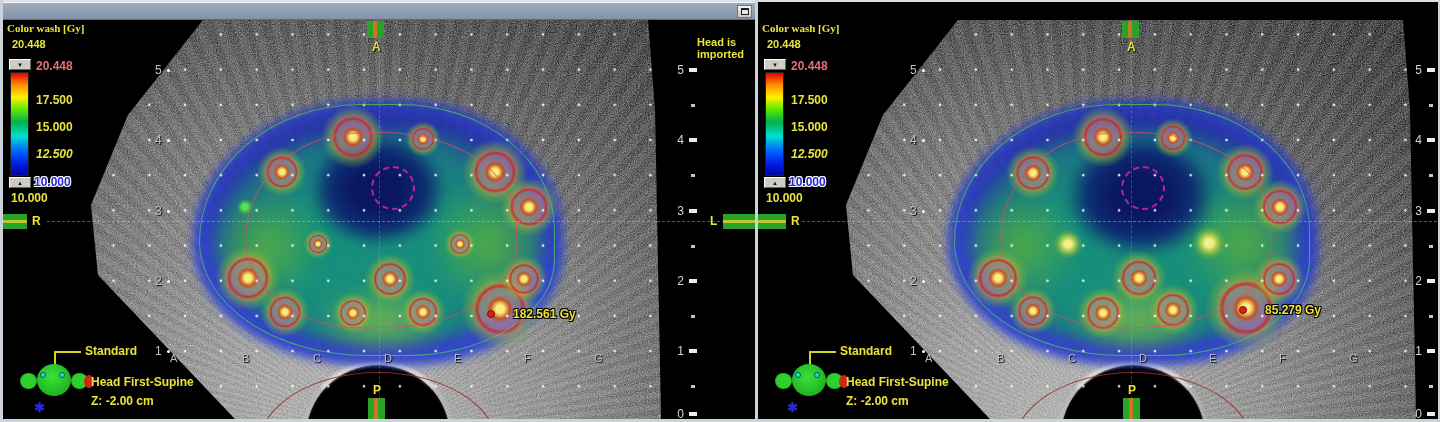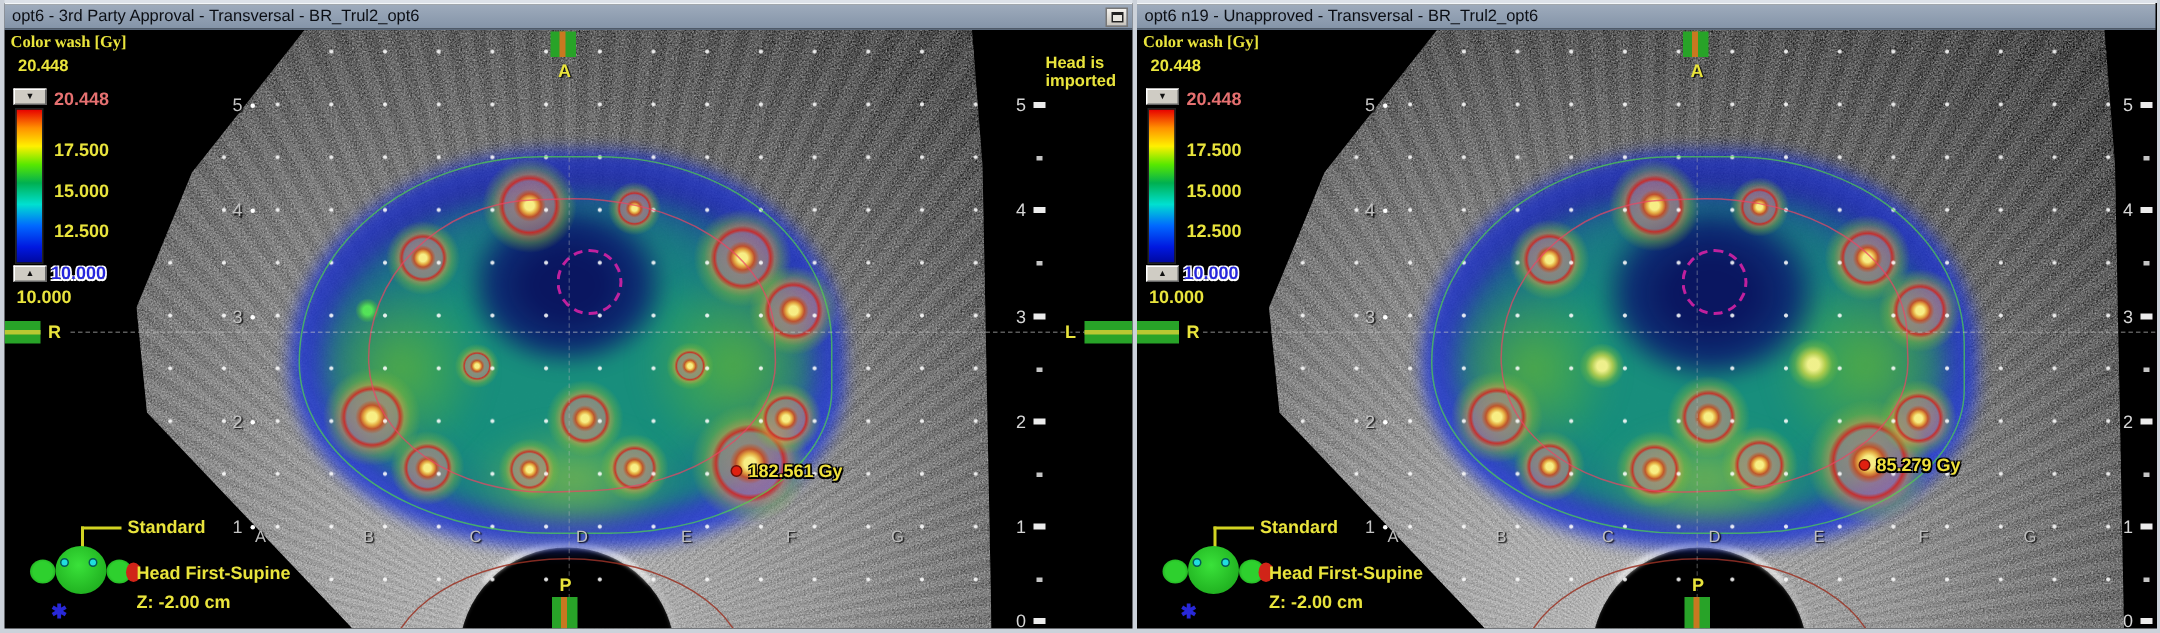--- a/index.html
+++ b/index.html
@@ -94,21 +94,21 @@
   .legend { position:absolute; left:0; top:0; width:112px; height:190px; z-index:8; }
   .legend > * { position:absolute; }
   .lg-header { left:4px; top:2px;font-family:Liberation Serif, serif; }  .lg-max { left:9px; top:18px; }
   .lg-btn { width:22px; height:11px; background:#cfccc4; border:1px solid; border-color:#fff #666 #666 #fff;
     display:flex; align-items:center; justify-content:center; font-size:6px; color:#111; line-height:1; z-index:9; }
   .lg-btn-max { left:6px; top:39px; }  .lg-btn-min { left:6px; top:157px; }
   .lg-bar { left:7px; top:52px; width:19px; height:104px; border:1px solid #222;
     background:linear-gradient(#e80000, #ff9000 12%, #fff000 24%, #58e800 36%, #00b050 48%, #00e0d0 62%, #0068ff 76%, #0018e0 90%, #0008a0); }
   .lg-scale { font-weight:bold; font-size:12px; color:#e9e43c; text-shadow:1px 1px 1px #000; }
   .lg-s-top { left:33px; top:39px; color:#e57070; }
-  .lg-s-1 { left:33px; top:73px; } .lg-s-2 { left:33px; top:100px; } .lg-s-3 { left:33px; top:127px; }
+  .lg-s-1 { left:33px; top:73px; } .lg-s-2 { left:33px; top:100px; } .lg-s-3 { left:33px; top:127px;font-style:italic; }
   .lg-badge { left:31px; top:155px; font-weight:bold; font-size:12px; color:#2626dc;
     text-shadow:-1px -1px 0 #fff,1px -1px 0 #fff,-1px 1px 0 #fff,1px 1px 0 #fff; }
   .lg-min { left:8px; top:171px; font-weight:bold; font-size:12px; color:#e9e43c; text-shadow:1px 1px 1px #000; }
 
   .obar { position:absolute; z-index:7; background:#28a328; }
   .obar-v { width:17px; height:17px; }
   .obar-v::after { content:""; position:absolute; left:6px; top:0; width:4px; height:100%; background:#c87820; }
   .obar-h { width:24px; height:15px; }
   .obar-h::after { content:""; position:absolute; top:6px; left:0; height:3px; width:100%; background:#b8c832; }
   .oletter { font-size:12px; }
@@ -117,21 +117,21 @@
   .rrow { position:absolute; right:0; display:flex; align-items:center; gap:5px; height:14px; }
   .rnum { color:#d6d6d6; font-size:12px; width:12px; text-align:right; text-shadow:1px 1px 1px #000; }
   .rtick { width:8px; height:4px; background:#ececec; }
   .rrow.minor::after { content:""; position:absolute; right:2px; top:41px; width:4px; height:3px; background:#c4c4c4; }
 
   .grow { position:absolute; left:152px; display:flex; align-items:center; gap:5px; height:14px; z-index:6; }
   .gnum { color:#c4c4c4; font-size:12px; text-shadow:1px 1px 1px #000; }
   .gdotm { width:3px; height:3px; border-radius:50%; background:#fff; }
   .glet { top:332px; }
 
-  .annot { position:absolute; display:flex; align-items:center; gap:4px; z-index:9; }
+  .annot { position:absolute; display:flex; align-items:center; gap:18px; z-index:9; }
   .annot-dot { width:8px; height:8px; border-radius:50%; background:#e02010; border:1px solid #6d1008; }
   .annot-text { color:#f0e23c; font-weight:bold; font-size:12px; text-shadow:1px 1px 0 #000,-1px -1px 0 #000,1px -1px 0 #000,-1px 1px 0 #000; }
 
   .notice { left:694px; top:16px; width:62px; line-height:12px; }
 
   .pfig { position:absolute; width:78px; height:40px; z-index:7; }
   .pf-body { position:absolute; left:20px; top:2px; width:34px; height:32px; border-radius:50%;
     background:radial-gradient(circle at 45% 40%, #3ae23a, #17a017); }
   .pf-arm { position:absolute; top:11px; width:17px; height:16px; border-radius:50%;
     background:radial-gradient(circle, #2ed02e 55%, #128812); }
@@ -158,21 +158,20 @@
 
 <div id="app">
   <div class="frame" id="frame-top"></div>
   <div class="frame" id="frame-left"></div>
   <div class="frame" id="frame-right"></div>
   <div class="frame" id="frame-bottom"></div>
   <div class="frame" id="frame-divider"></div>
 
   <div class="panel" style="left:3px;width:752px">
     <div class="titlebar">
-      <span class="title-text">opt6  -  3rd Party Approval - Transversal - BR_Trul2_opt6</span>
       <span class="restore-btn">
           <span class="restore-glyph"></span>
         </span>
     </div>
     <div class="content">
       <div class="fan">
         <div class="fan-bg"></div>
         <svg class="speckle" width="752" height="399">
             <rect width="752" height="399" filter="url(#speckle)"></rect>
           </svg>
@@ -315,23 +314,20 @@
           <div class="pf-eye pf-eye-r"></div>
         <div class="pf-red"></div>
       </div>
       <div class="ytext footer-main" style="left:88px;top:355px">Head First-Supine</div>
       <div class="ytext footer-main" style="left:88px;top:374px">Z: -2.00 cm</div>
       <span class="blue-star" style="left:31px;top:380px">✱</span>
     </div>
   </div>
 
   <div class="panel" style="left:758px;width:679px">
-    <div class="titlebar">
-      <span class="title-text">opt6 n19  -  Unapproved - Transversal - BR_Trul2_opt6</span>
-    </div>
     <div class="content">
       <div class="fan">
         <div class="fan-bg"></div>
         <svg class="speckle" width="752" height="399">
             <rect width="752" height="399" filter="url(#speckle)"></rect>
           </svg>
         <div class="probe"></div>
         <div class="probe-arc"></div>
       </div>
       <div class="wash">

